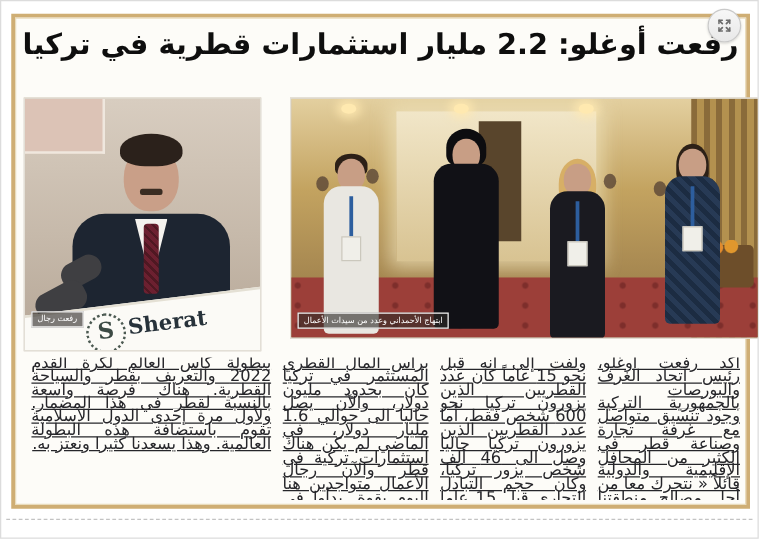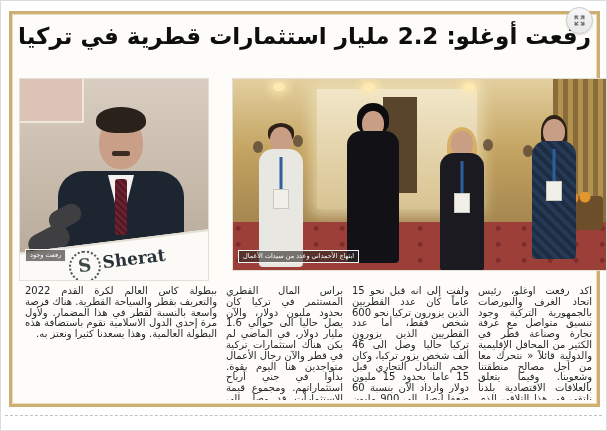--- a/index.html
+++ b/index.html
@@ -66,21 +66,21 @@
   .p-head{position:absolute;left:50%;transform:translateX(-50%);top:0;width:22px;height:26px;border-radius:48%;background:#c89e85;}
   .p-hair{position:absolute;left:50%;transform:translateX(-50%);top:-4px;width:26px;height:18px;border-radius:50% 50% 30% 30%;background:#2c2017;}
   .p-body{position:absolute;left:50%;transform:translateX(-50%);top:22px;width:44px;height:118px;border-radius:14px 14px 4px 4px;}
   .p-lanyard{position:absolute;left:50%;transform:translateX(-50%);top:30px;width:3px;height:34px;background:#2d5e9e;}
   .p-badge{position:absolute;left:50%;transform:translateX(-50%);top:62px;width:14px;height:18px;background:#f0efe9;border:1px solid #cbc8bd;}
   
   .columns{
     position:absolute;left:5px;right:5px;top:272px;height:114px;
     display:flex;direction:rtl;gap:9px;overflow:hidden;
   }
-  .col{direction:rtl;text-align:justify;color:#26262a;font-size:10px;line-height:10.8px;overflow:hidden;}
+  .col{direction:rtl;text-align:justify;color:#26262a;font-size:13px;line-height:10.8px;overflow:hidden;text-decoration:underline;}
   .col p{margin:0 0 3px 0;}
   .col-1{width:114px;}
   .col-2{width:117px;}
   .col-3{width:117px;}
   .col-4{width:192px;}
   
   .expand-btn{
     position:absolute;right:13px;top:6px;width:27px;height:27px;border-radius:50%;
     background:linear-gradient(180deg,#f7f7f7,#e8e8e8);border:1px solid #c9c9c9;
     display:flex;align-items:center;justify-content:center;cursor:pointer;
@@ -107,21 +107,21 @@
     <div class="lp-head"></div>
     <div class="lp-hair"></div>
     <div class="lp-mustache"></div>
     <div class="lp-mic lp-mic1"></div>
     <div class="lp-mic lp-mic2"></div>
     <div class="lp-mic-blue"></div>
     <div class="lp-podium">
       <div class="lp-logo">S</div>
       <div class="lp-brand">Sherat</div>
     </div>
-    <div class="caption caption-left">رفعت وجود</div>
+    <div class="caption caption-left">رفعت رجال</div>
   </div>
 
   <div class="photo photo-right">
     <div class="rp-bg"></div>
     <div class="rp-hall"></div>
     <div class="rp-door"></div>
     <div class="rp-pillar"></div>
     <div class="rp-light" style="left:40px"></div>
     <div class="rp-light" style="left:130px"></div>
     <div class="rp-light" style="left:230px"></div>

